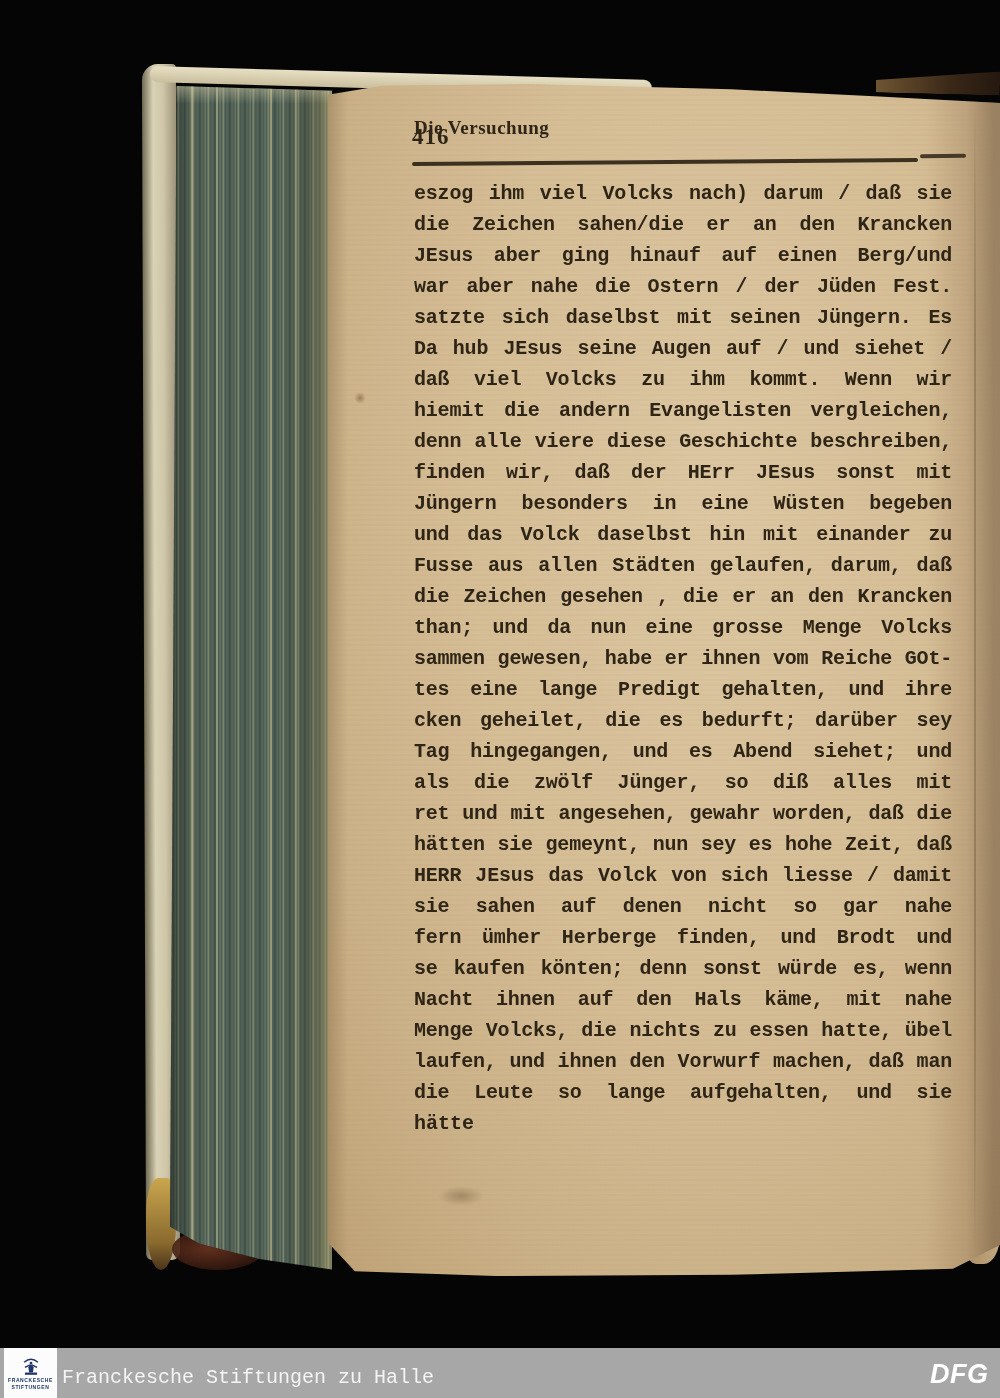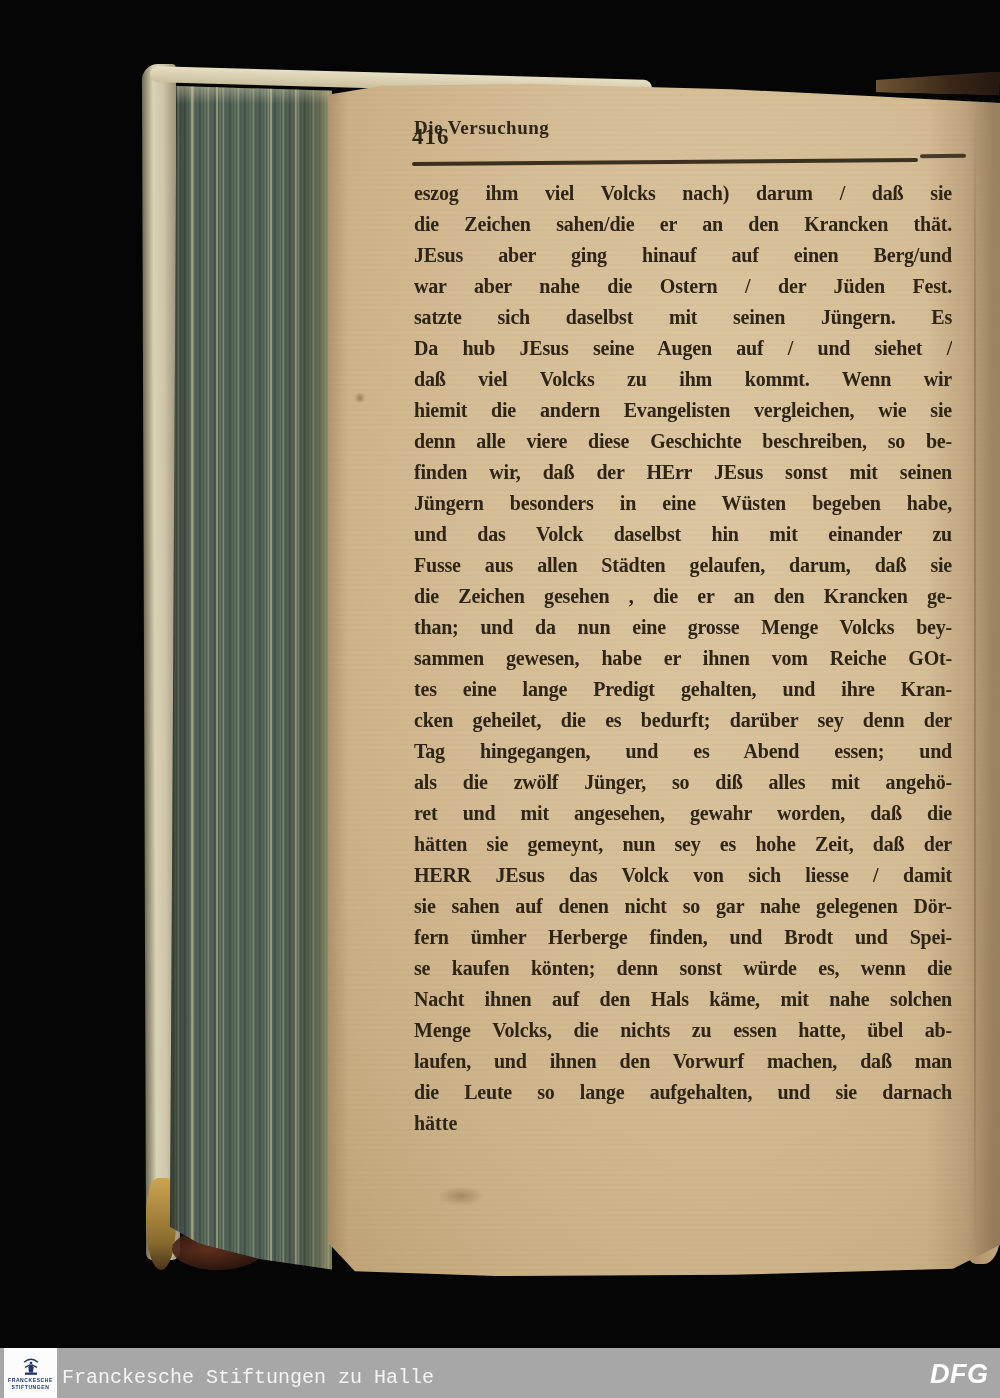--- a/index.html
+++ b/index.html
@@ -45,21 +45,21 @@
   .stain-3{left:26px;top:308px;width:12px;height:12px;background:radial-gradient(rgba(110,75,40,.5),rgba(0,0,0,0) 70%);}
   
   .print{color:var(--page-text,#2f2516);}
   .page-number{position:absolute;left:84px;top:40px;font-size:23px;font-weight:700;letter-spacing:1px;}
   .running-title{position:absolute;left:86px;top:33px;width:500px;text-align:left;
     font-size:19px;font-weight:700;letter-spacing:.5px;}
   .rule-main{position:absolute;left:84px;top:76px;width:506px;height:4px;border-radius:2px;
     background:var(--page-text,#2f2516);transform:rotate(-0.45deg);opacity:.92;}
   .rule-dash{position:absolute;left:592px;top:70px;width:46px;height:4px;border-radius:2px;
     background:var(--page-text,#2f2516);transform:rotate(-0.5deg);opacity:.85;}
-  .text-block{position:absolute;left:86px;top:94px;width:538px;}
+  .text-block{position:absolute;left:86px;top:94px;width:538px;font-family:Liberation Mono, monospace;}
   .text-line{height:31px;line-height:31px;font-size:20px;font-weight:700;letter-spacing:-0.2px;
     text-align:justify;text-align-last:justify;overflow:hidden;}
   .catchword{height:31px;line-height:31px;font-size:20px;font-weight:700;text-align:left;}
   
   .footer-bar{position:absolute;left:0;bottom:0;width:1000px;height:50px;background:var(--footer-bar,#a7a7a7);z-index:5;}
   .logo-box{position:absolute;left:4px;top:0;width:53px;height:50px;background:#fcfcfc;
     display:flex;flex-direction:column;align-items:center;justify-content:center;gap:1px;}
   .logo-box .emblem{width:22px;height:19px;display:block;}
   .logo-text{font-family:"Liberation Sans",sans-serif;font-size:5px;line-height:6px;letter-spacing:.6px;
     color:var(--logo-blue,#1d3569);font-weight:700;text-align:center;}
@@ -104,21 +104,21 @@
           <div class="text-line">denn alle viere diese Geschichte beschreiben, so be-</div>
           <div class="text-line">finden wir, daß der HErr JEsus sonst mit seinen</div>
           <div class="text-line">Jüngern besonders in eine Wüsten begeben habe,</div>
           <div class="text-line">und das Volck daselbst hin mit einander zu</div>
           <div class="text-line">Fusse aus allen Städten gelaufen, darum, daß sie</div>
           <div class="text-line">die Zeichen gesehen , die er an den Krancken ge-</div>
           <div class="text-line">than; und da nun eine grosse Menge Volcks bey-</div>
           <div class="text-line">sammen gewesen, habe er ihnen vom Reiche GOt-</div>
           <div class="text-line">tes eine lange Predigt gehalten, und ihre Kran-</div>
           <div class="text-line">cken geheilet, die es bedurft; darüber sey denn der</div>
-          <div class="text-line">Tag hingegangen, und es Abend essen; und</div>
+          <div class="text-line">Tag hingegangen, und es Abend siehet; und</div>
           <div class="text-line">als die zwölf Jünger, so diß alles mit angehö-</div>
           <div class="text-line">ret und mit angesehen, gewahr worden, daß die</div>
           <div class="text-line">hätten sie gemeynt, nun sey es hohe Zeit, daß der</div>
           <div class="text-line">HERR JEsus das Volck von sich liesse / damit</div>
           <div class="text-line">sie sahen auf denen nicht so gar nahe gelegenen Dör-</div>
           <div class="text-line">fern ümher Herberge finden, und Brodt und Spei-</div>
           <div class="text-line">se kaufen könten; denn sonst würde es, wenn die</div>
           <div class="text-line">Nacht ihnen auf den Hals käme, mit nahe solchen</div>
           <div class="text-line">Menge Volcks, die nichts zu essen hatte, übel ab-</div>
           <div class="text-line">laufen, und ihnen den Vorwurf machen, daß man</div>

